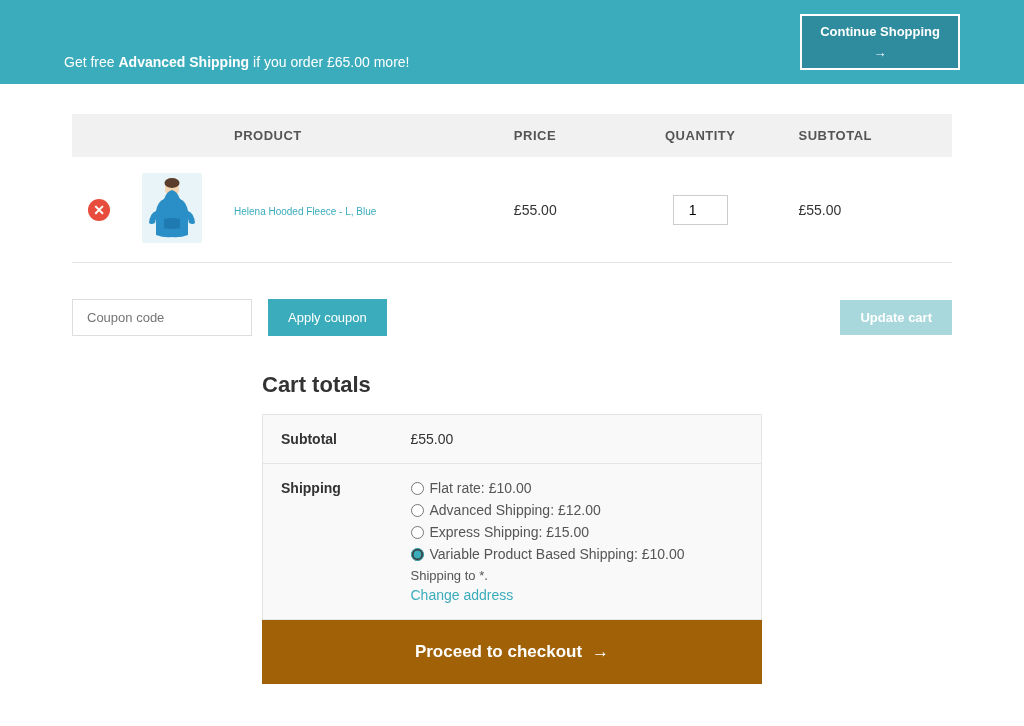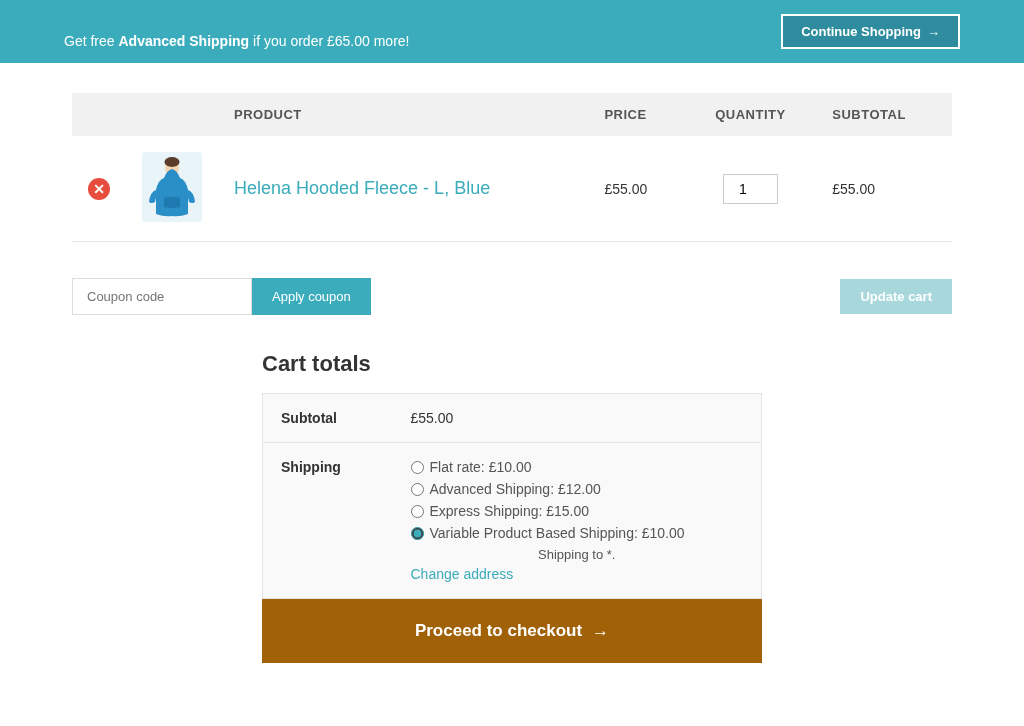--- a/index.html
+++ b/index.html
@@ -30,20 +30,21 @@
       color: #fff;
       border: 2px solid #fff;
       padding: 8px 18px;
       cursor: pointer;
       font-size: 13px;
       font-weight: bold;
       display: flex;
       align-items: center;
       gap: 6px;
       white-space: nowrap;
+      flex-direction: column;
     }
 
     
     .main-content {
       max-width: 920px;
       margin: 30px auto;
       padding: 0 20px;
     }
 
     
@@ -104,21 +105,21 @@
     }
     
     .product-img-shape {
       width: 60px;
       height: 70px;
       display: inline-block;
     }
     .product-name-link {
       color: #3aacbb;
       text-decoration: none;
-      font-size: 18px;
+      font-size: 10px;
       margin-top: 36px;
     }
     .qty-input {
       width: 55px;
       padding: 6px 8px;
       border: 1px solid #ccc;
       text-align: center;
       font-size: 14px;
     }
     .price-text, .subtotal-text {
@@ -129,21 +130,21 @@
     
     .coupon-row {
       display: flex;
       align-items: center;
       justify-content: space-between;
       padding: 16px 0;
       margin-bottom: 20px;
     }
     .coupon-left {
       display: flex;
-      gap: 0;
+      gap: 16px;
     }
     .coupon-input {
       padding: 10px 14px;
       border: 1px solid #ddd;
       font-size: 13px;
       color: #aaa;
       width: 180px;
       outline: none;
     }
     .apply-coupon-btn {
@@ -210,21 +211,20 @@
     }
     .shipping-option input[type="radio"] {
       accent-color: #3aacbb;
       margin: 0;
     }
     .shipping-to {
       font-size: 13px;
       color: #555;
       margin-top: 6px;
       margin-bottom: 4px;
-      text-align: center;
     }
     .change-address-link {
       color: #3aacbb;
       text-decoration: none;
       font-size: 14px;
       cursor: pointer;
     }
     .total-row td {
       border-bottom: none;
     }

